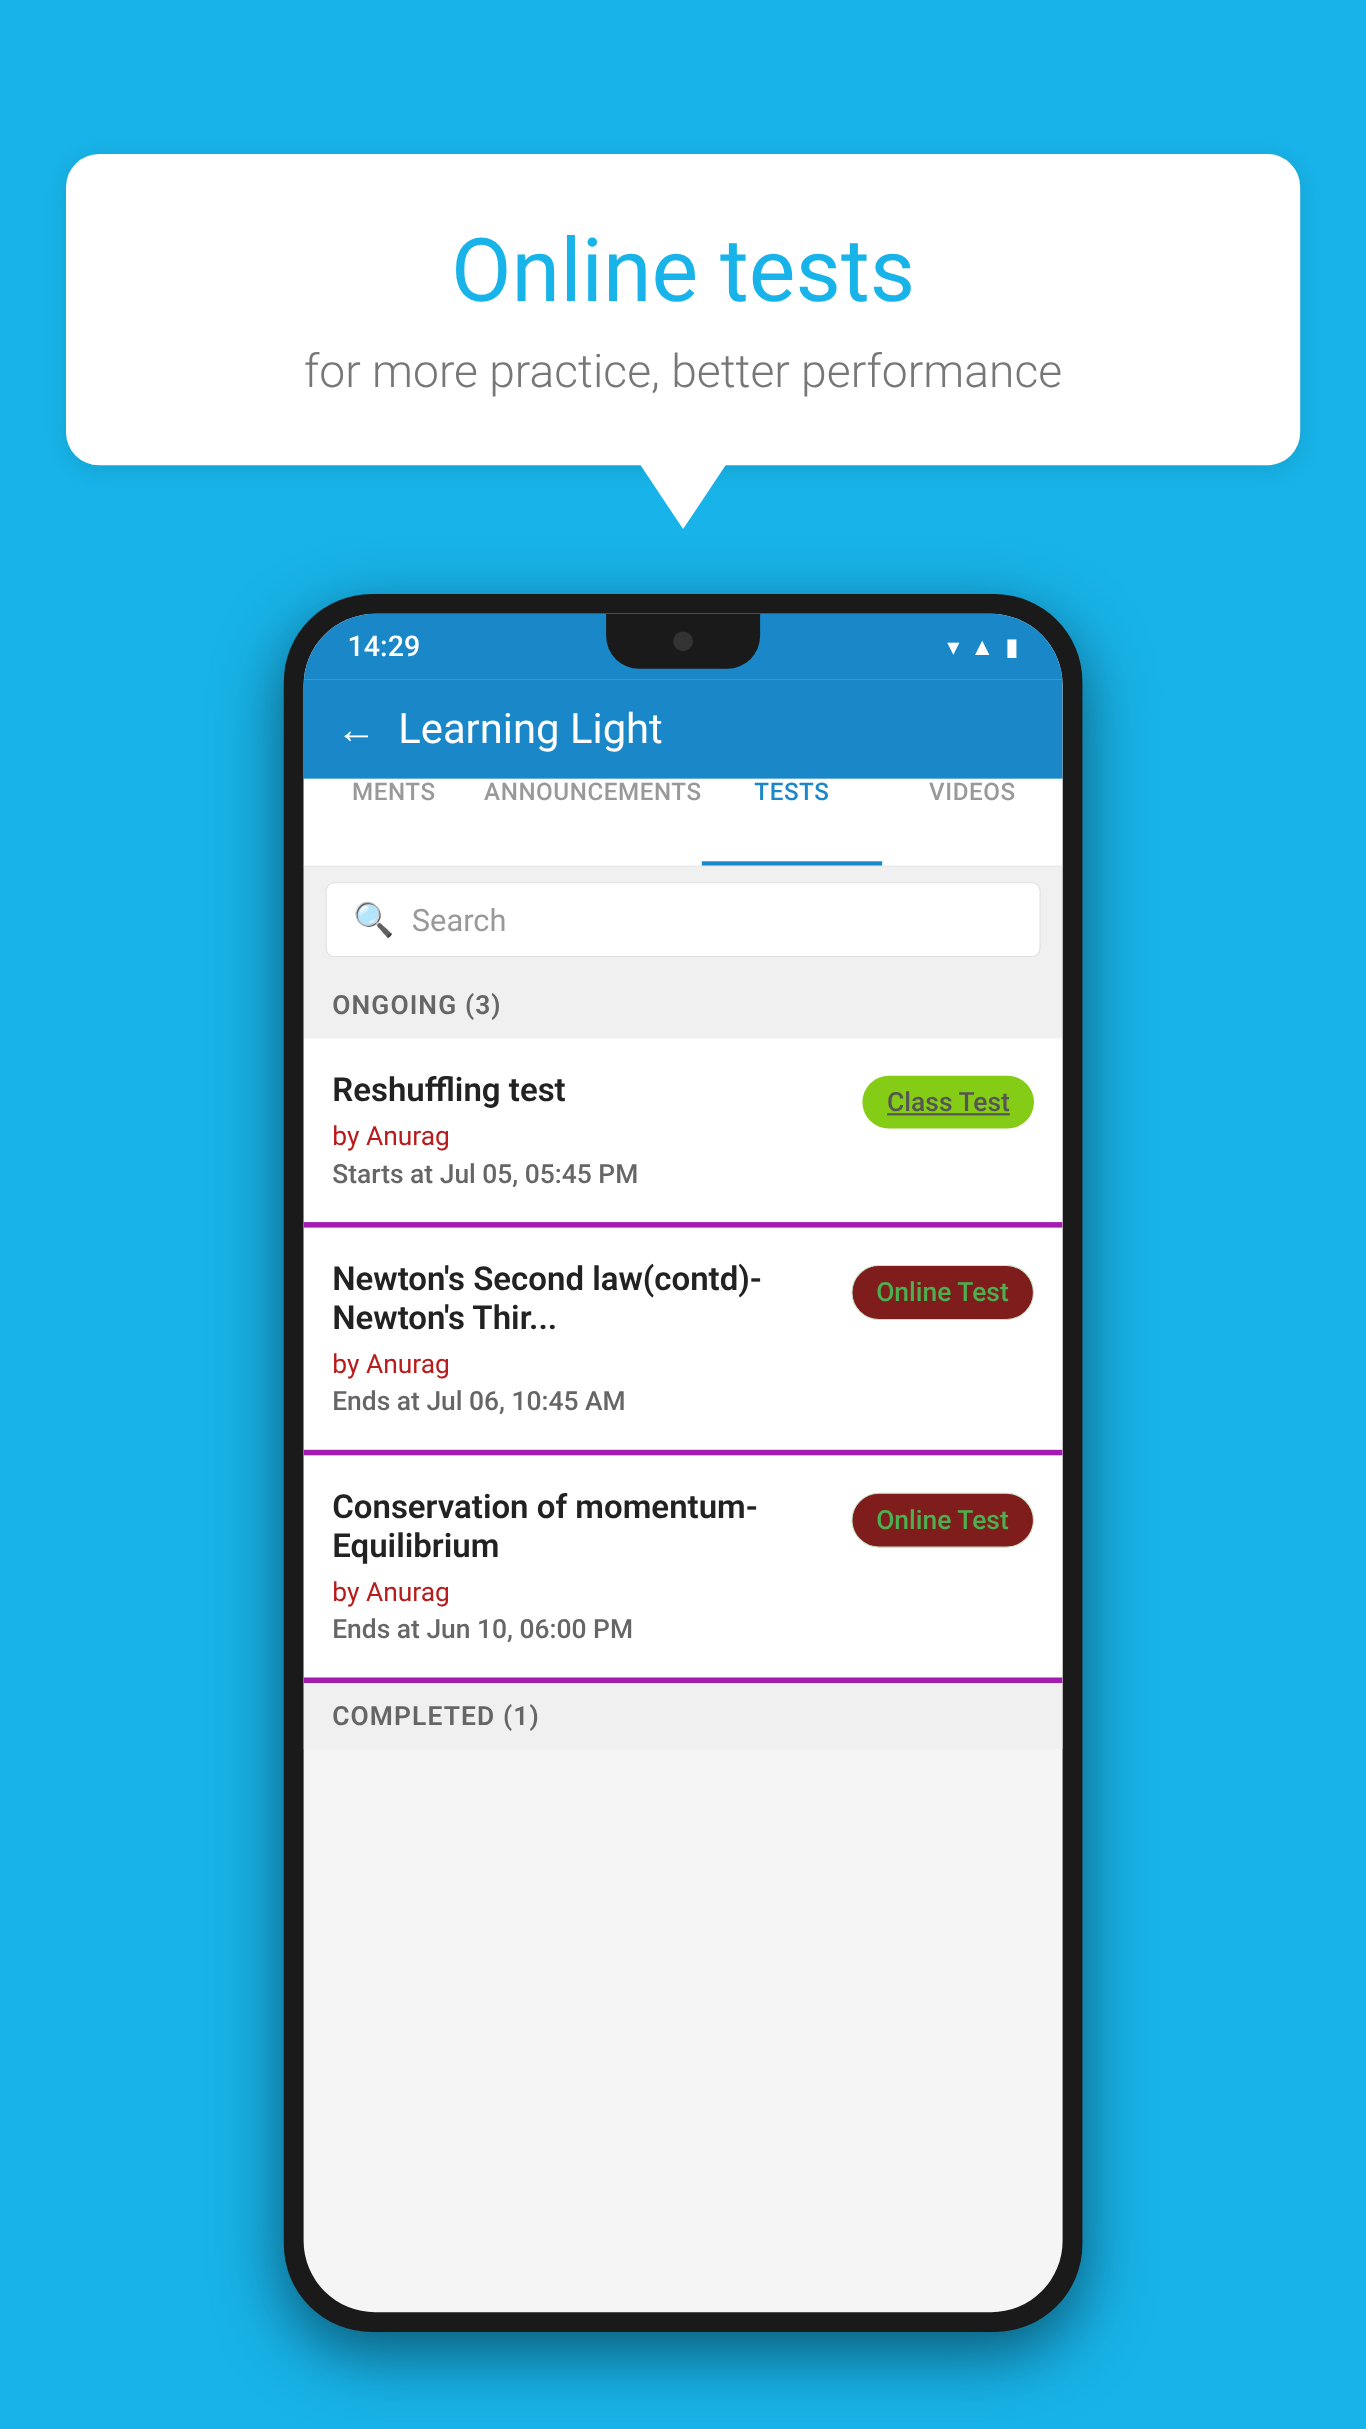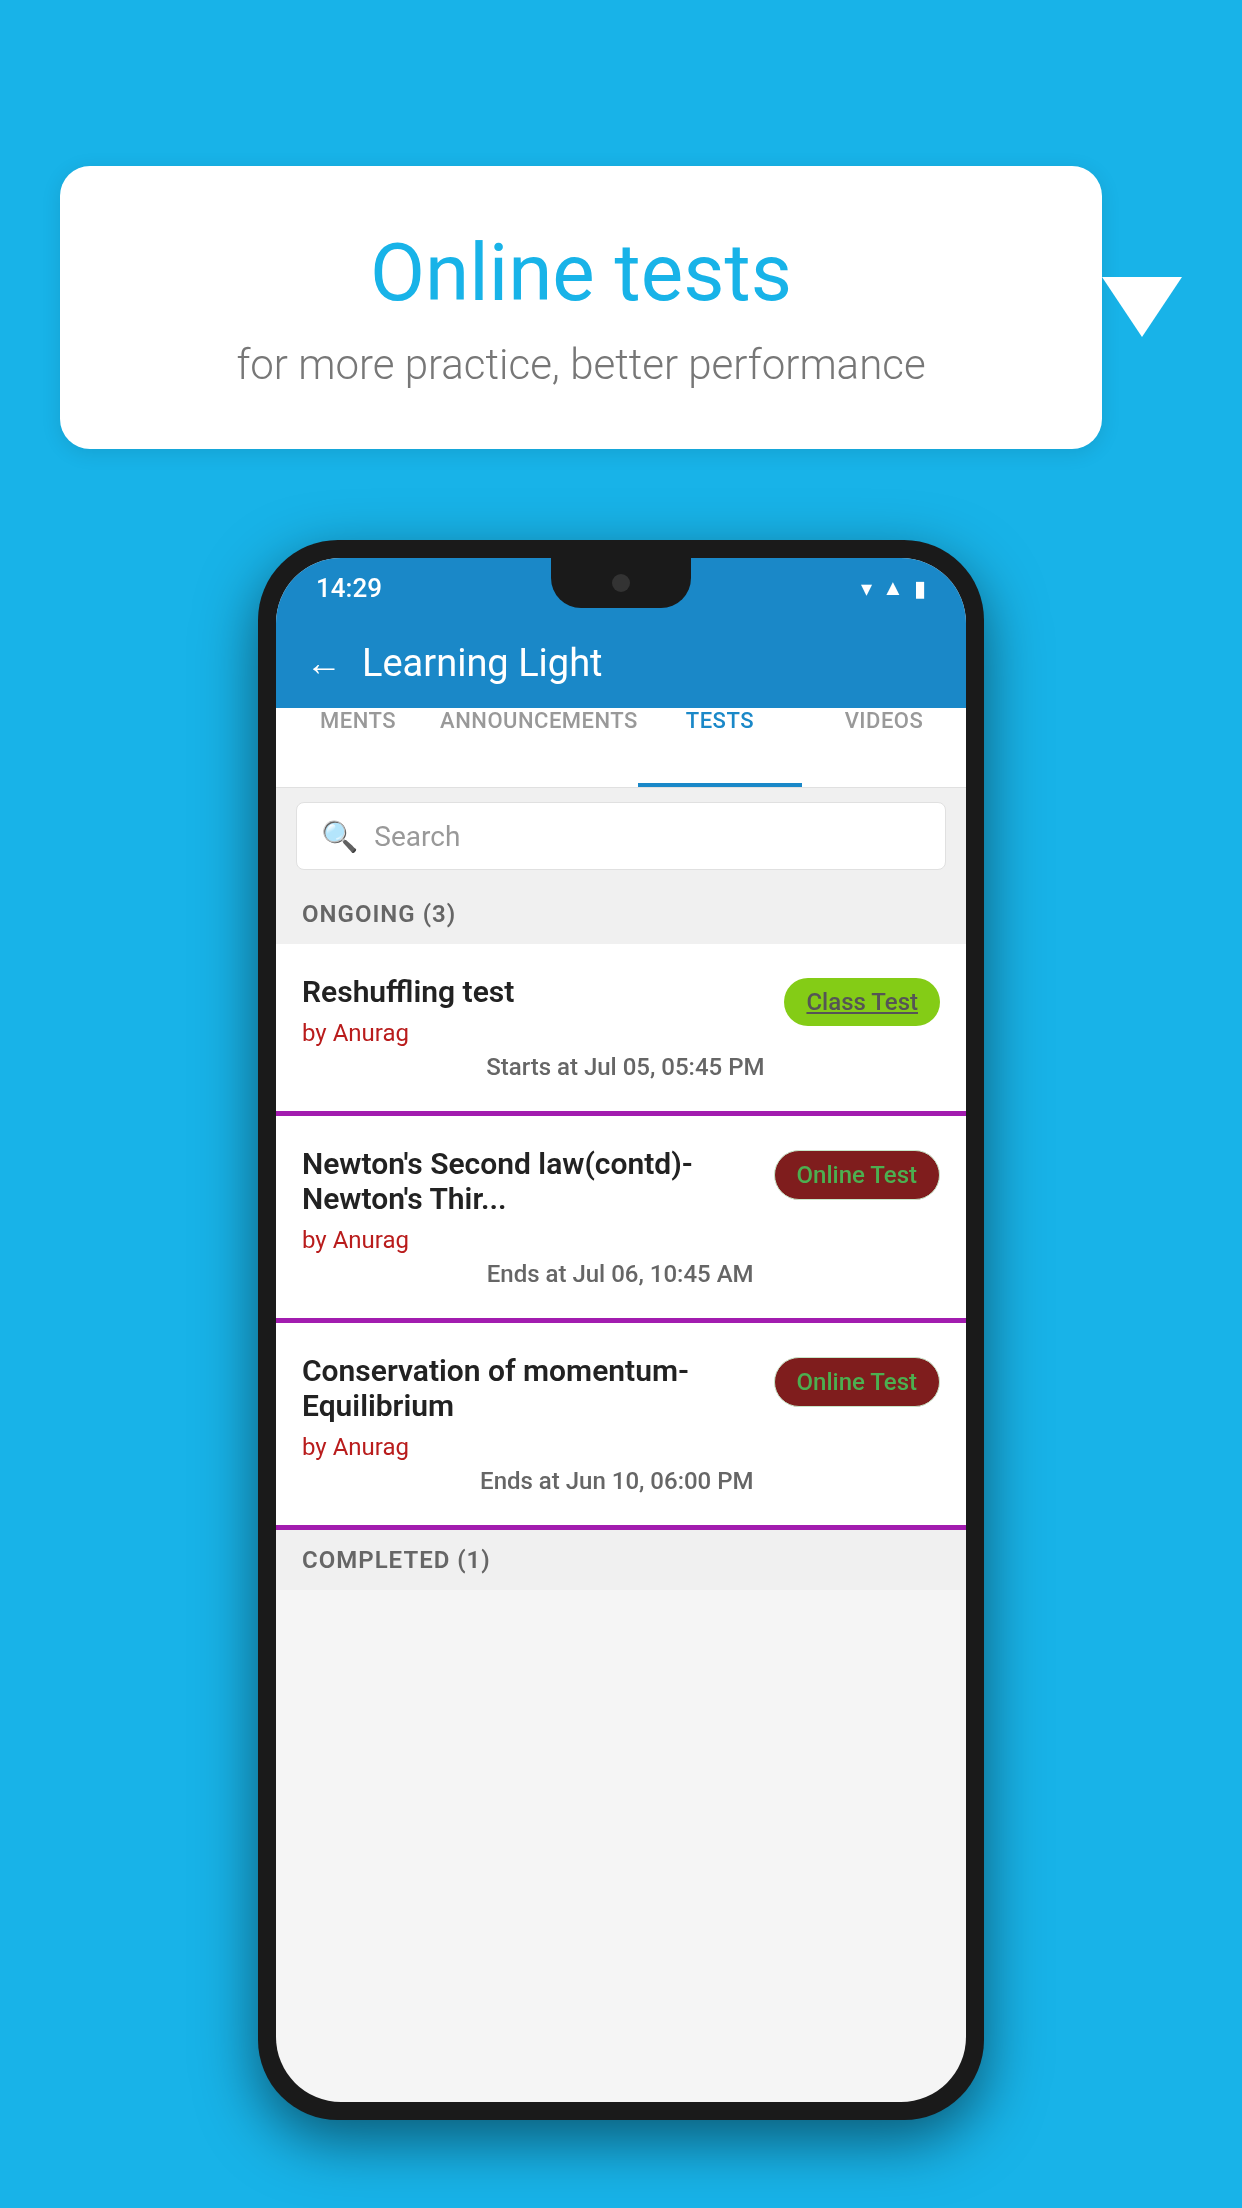--- a/index.html
+++ b/index.html
@@ -14,23 +14,22 @@
       position: relative;
     }
 
     
     .speech-bubble-container {
       position: absolute;
       top: 140px;
       left: 60px;
       right: 60px;
       display: flex;
-      flex-direction: row;
-      align-items: center;
-      margin-top: 26px;
+      flex-direction: column;
+      align-items: center;
     }
 
     .speech-bubble {
       background: white;
       border-radius: 30px;
       padding: 60px 80px;
       text-align: center;
       width: 100%;
       box-shadow: 0 4px 20px rgba(0,0,0,0.1);
     }
@@ -263,21 +262,20 @@
 
     .test-author {
       font-size: 24px;
       color: #b91c1c;
       margin-bottom: 6px;
     }
 
     .test-time {
       font-size: 24px;
       color: #666;
-      text-align: right;
     }
 
     .test-time span {
       font-weight: 500;
     }
 
     .test-badge {
       border-radius: 30px;
       padding: 10px 22px;
       font-size: 24px;

